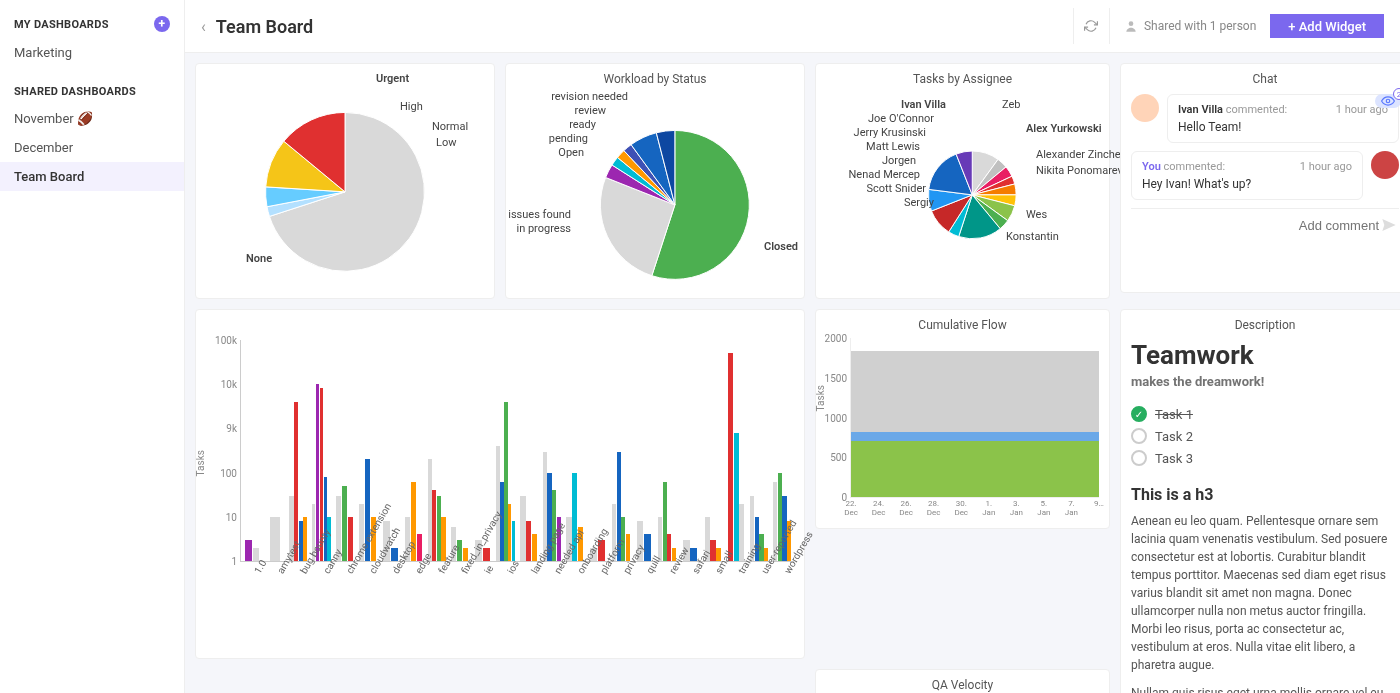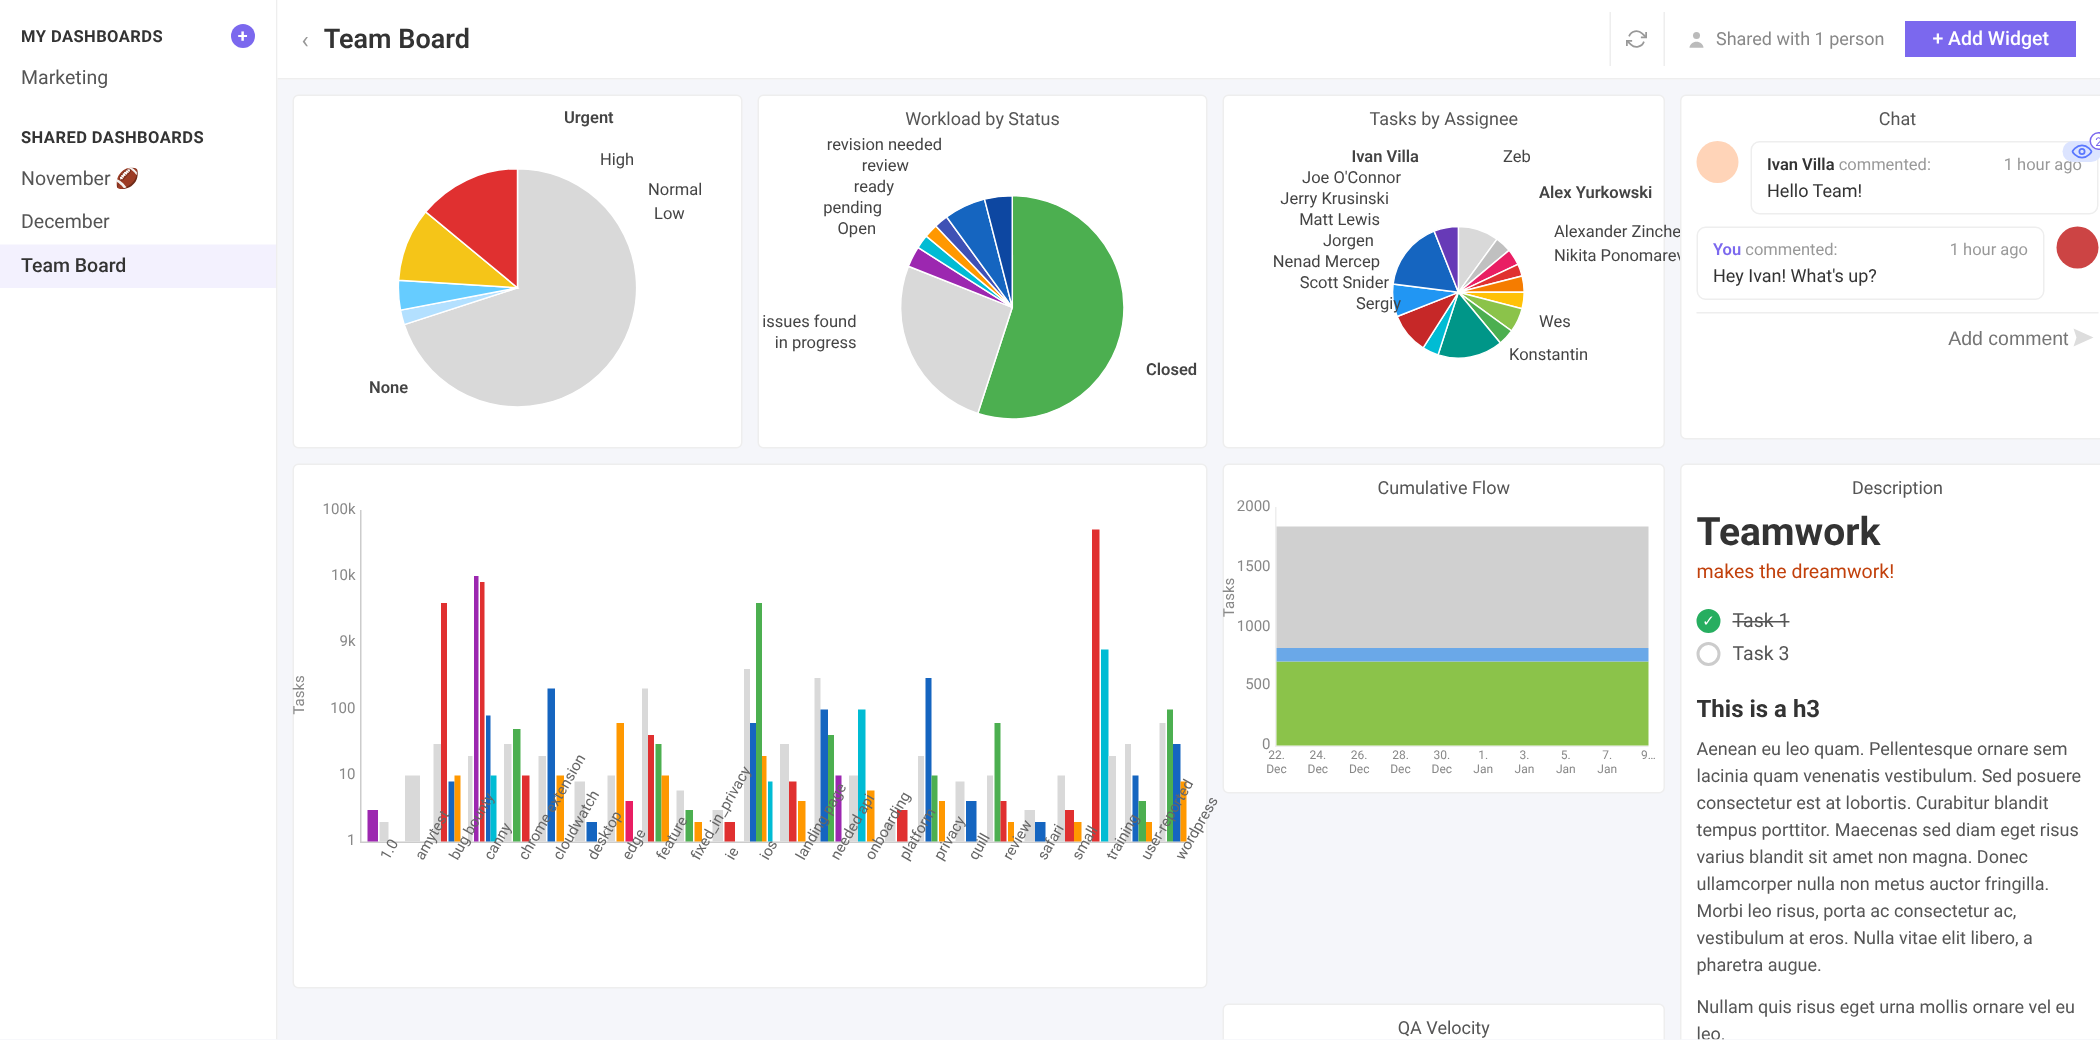--- a/index.html
+++ b/index.html
@@ -34,21 +34,21 @@
 .msg .avatar { width: 28px; height: 28px; border-radius: 50%; background: #ffd4b8; flex-shrink: 0; }
 .msg.right { flex-direction: row-reverse; }
 .msg.right .avatar { background: #c44; }
 .bubble { border: 1px solid #eee; border-radius: 6px; padding: 8px 10px; flex: 1; font-size: 12px; }
 .bubble-head { display: flex; justify-content: space-between; font-size: 11px; color: #999; margin-bottom: 4px; }
 .bubble-head .name { color: #333; font-weight: 600; }
 .bubble-head .you { color: #7b68ee; font-weight: 600; }
 .comment-input { display: flex; align-items: center; border-top: 1px solid #eee; padding-top: 8px; margin-top: 8px; }
 .comment-input input { border: none; outline: none; flex: 1; font-size: 13px; color: #999; text-align: right; }
 .desc-h2 { font-size: 26px; font-weight: 700; margin: 8px 0 4px; }
-.desc-sub { font-size: 13px; color: #c2410c; margin-bottom: 14px; }
+.desc-sub { font-size: 13px; color: #737373; margin-bottom: 14px; font-weight: bold; }
 .task-row { display: flex; align-items: center; gap: 8px; font-size: 13px; color: #555; padding: 3px 0; }
 .check { width: 16px; height: 16px; border-radius: 50%; border: 2px solid #ccc; display: inline-flex; align-items: center; justify-content: center; }
 .check.done { background: #27ae60; border-color: #27ae60; color: #fff; font-size: 10px; }
 .task-row.done span.label { text-decoration: line-through; }
 .desc-h3 { font-size: 16px; font-weight: 700; margin: 16px 0 8px; }
 .desc-p { font-size: 12px; color: #555; line-height: 1.5; margin-bottom: 10px; }
 .axis-label { position: absolute; left: 4px; top: 50%; transform: rotate(-90deg) translateX(50%); transform-origin: left; font-size: 10px; color: #888; }
 .tag-axis-wrap { position: absolute; left: 44px; right: 10px; bottom: 6px; height: 90px; }
 .tag-xlabel { position: absolute; transform: rotate(-60deg); transform-origin: top left; font-size: 10px; color: #666; white-space: nowrap; top: 8px; }
 .tag-bars { position: absolute; left: 44px; right: 10px; top: 30px; bottom: 96px; border-left: 1px solid #ccc; border-bottom: 1px solid #ccc; }
@@ -334,20 +334,24 @@
         <div class="card-title">Description</div>
         <div class="desc-h2">Teamwork</div>
         <div class="desc-sub">makes the dreamwork!</div>
         <div id="desc-tasks">
             <div class="task-row done">
               <span class="check done">✓</span>
               <span class="label">Task 1</span>
             </div>
             <div class="task-row">
               <span class="check "></span>
+              <span class="label">Task 2</span>
+            </div>
+            <div class="task-row">
+              <span class="check "></span>
               <span class="label">Task 3</span>
             </div>
           </div>
         <div class="desc-h3">This is a h3</div>
         <p class="desc-p">Aenean eu leo quam. Pellentesque ornare sem lacinia quam venenatis vestibulum. Sed posuere consectetur est at lobortis. Curabitur blandit tempus porttitor. Maecenas sed diam eget risus varius blandit sit amet non magna. Donec ullamcorper nulla non metus auctor fringilla. Morbi leo risus, porta ac consectetur ac, vestibulum at eros. Nulla vitae elit libero, a pharetra augue.</p>
         <p class="desc-p">Nullam quis risus eget urna mollis ornare vel eu leo.</p>
       </div>
 
       <div class="card qa-card">
         <div class="card-title">QA Velocity</div>

